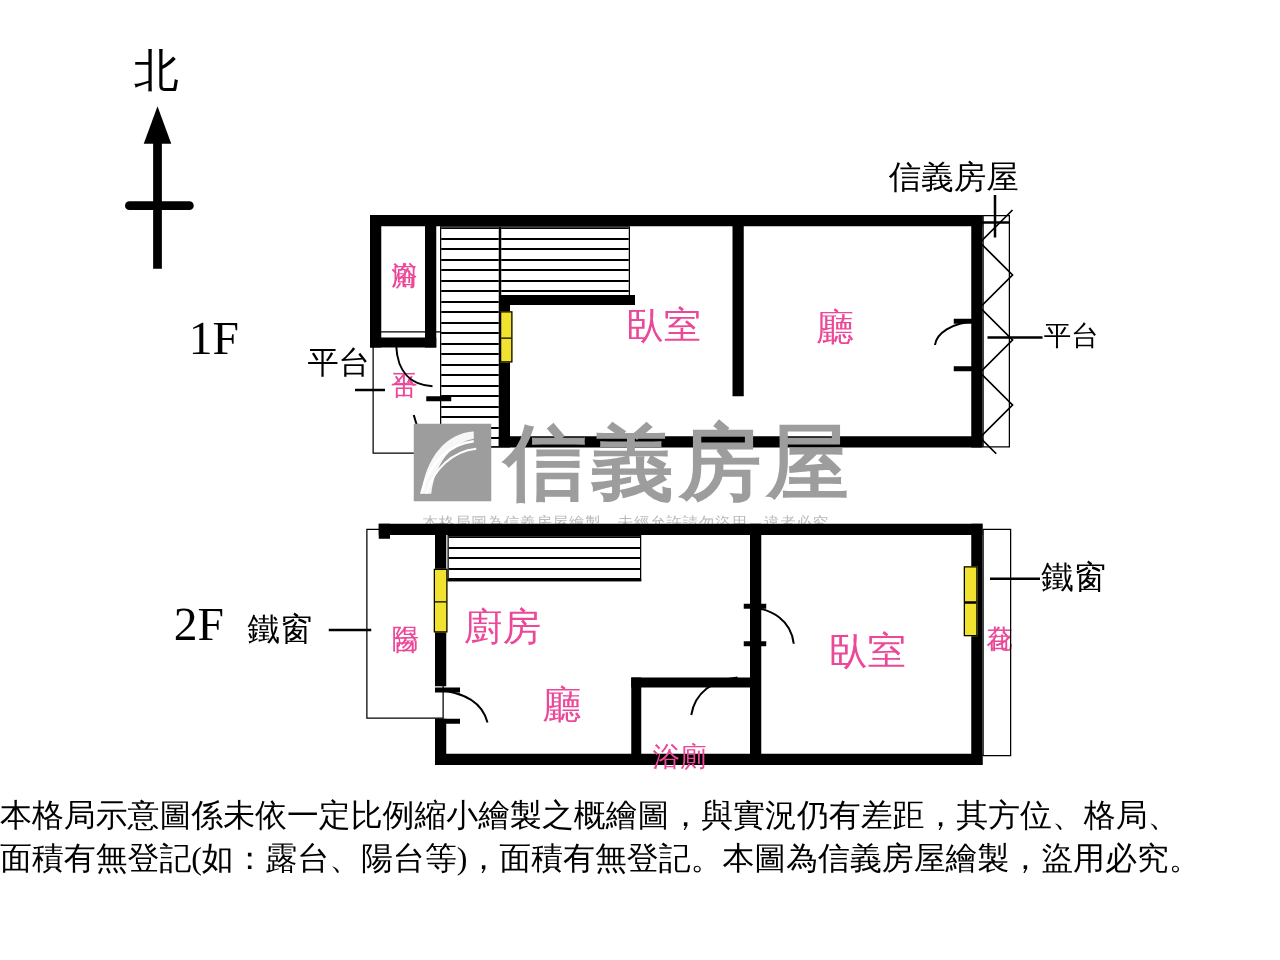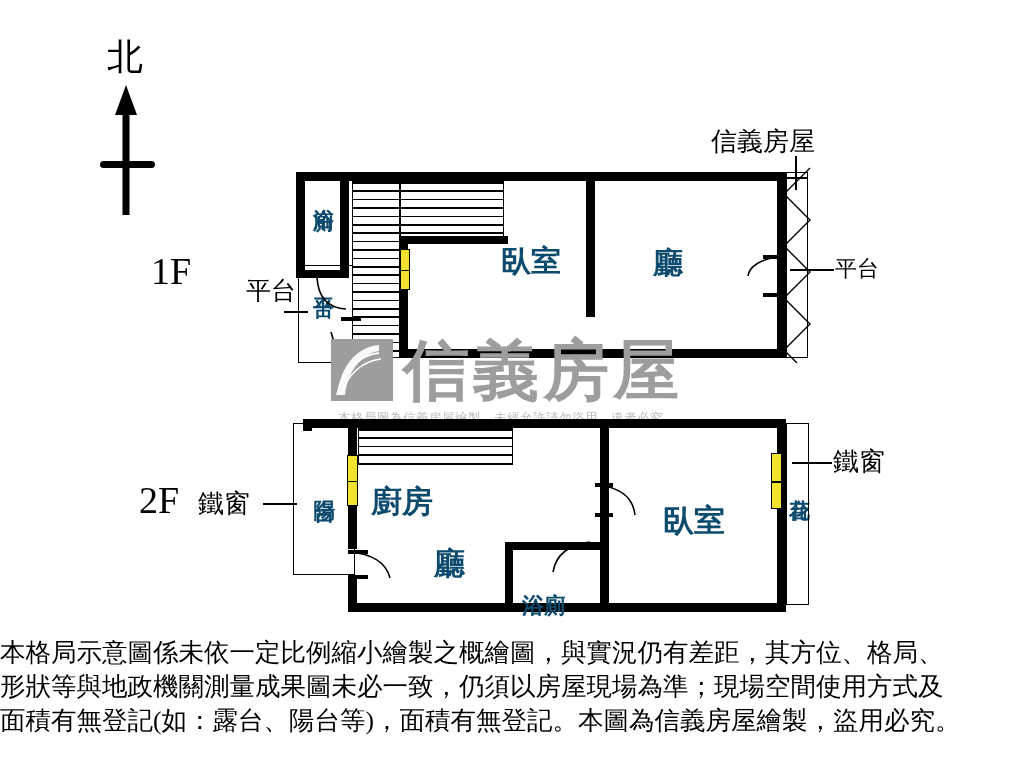--- a/index.html
+++ b/index.html
@@ -13,24 +13,24 @@
 
   
   .wall   { position:absolute; background:#000; }
   .thin   { position:absolute; border:1.5px solid #000; background:transparent; }
   .thinline { position:absolute; background:#000; }
 
   
   .rlabel {
     position:absolute;
     font-family:"Liberation Serif","DejaVu Serif",serif;
-    color:#0c4a6e;
+    color:#ec4899;
     line-height:1.02;
     white-space:nowrap;
-    font-weight:700;
+    font-weight:400;
   }
   .rlabel.vert { writing-mode: vertical-rl; text-orientation: upright; white-space:normal; }
 
   
   .floortag {
     position:absolute;
     font-size:38px;
     font-family:"Liberation Serif","DejaVu Serif",serif;
     color:#000;
     letter-spacing:0px;
@@ -285,17 +285,16 @@
 
   <div class="ywin" style="left:771px; top:453px; width:11px; height:56px;">
     <div class="mid"></div>
   </div>
 
   <div class="callout" style="left:833px; top:447px; font-size:26px;">鐵窗</div>
   <div class="lead" style="left:792px; top:462px; width:40px; height:2px;"></div>
 
   <div class="disclaimer">
     <div>本格局示意圖係未依一定比例縮小繪製之概繪圖，與實況仍有差距，其方位、格局、</div>
-    <div>形狀等與地政機關測量成果圖未必一致，仍須以房屋現場為準；現場空間使用方式及</div>
     <div>面積有無登記(如：露台、陽台等)，面積有無登記。本圖為信義房屋繪製，盜用必究。</div>
   </div>
 
 </div>
 
 </body></html>

